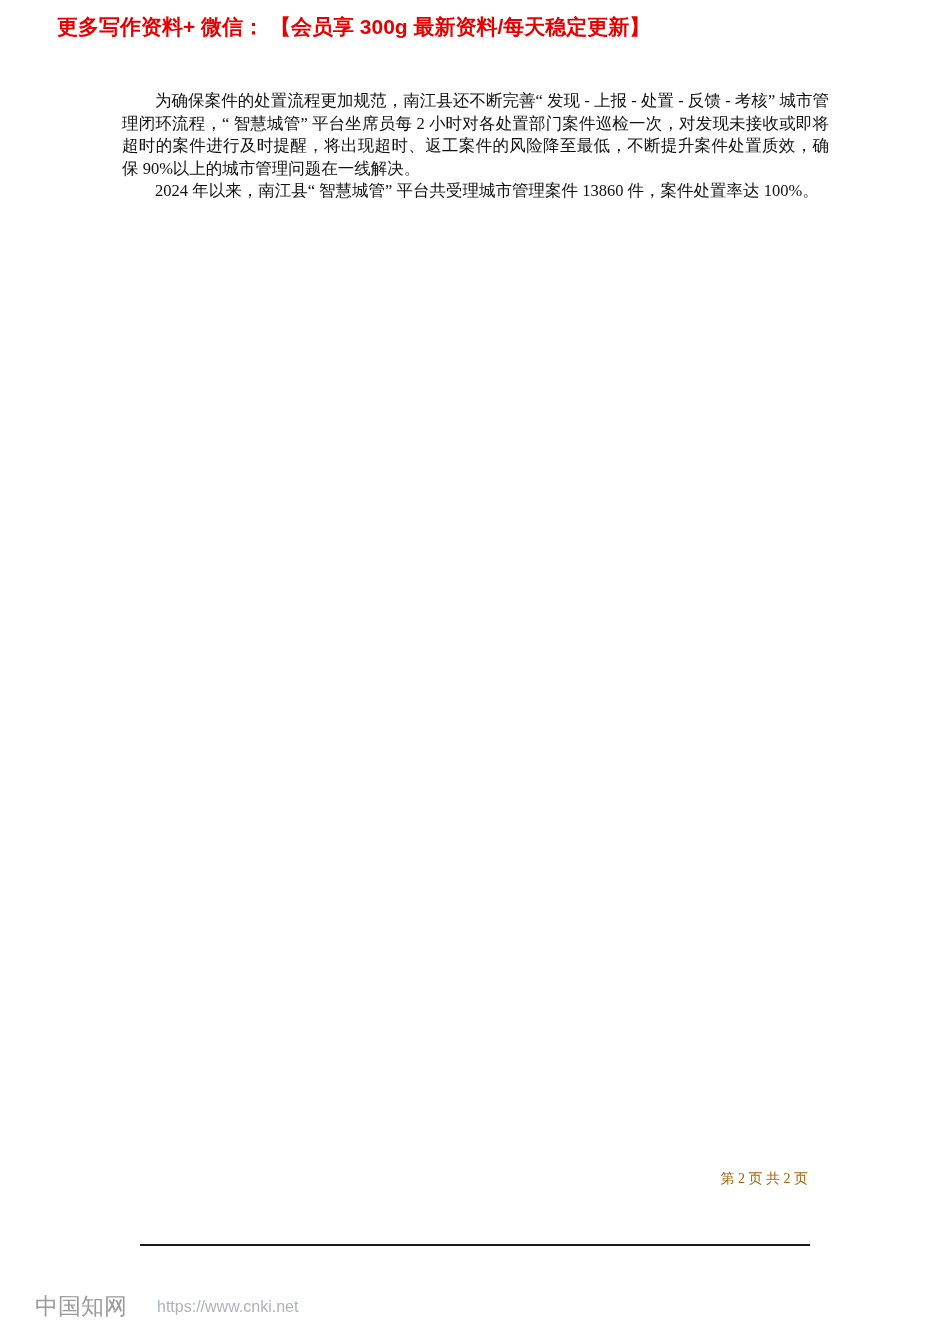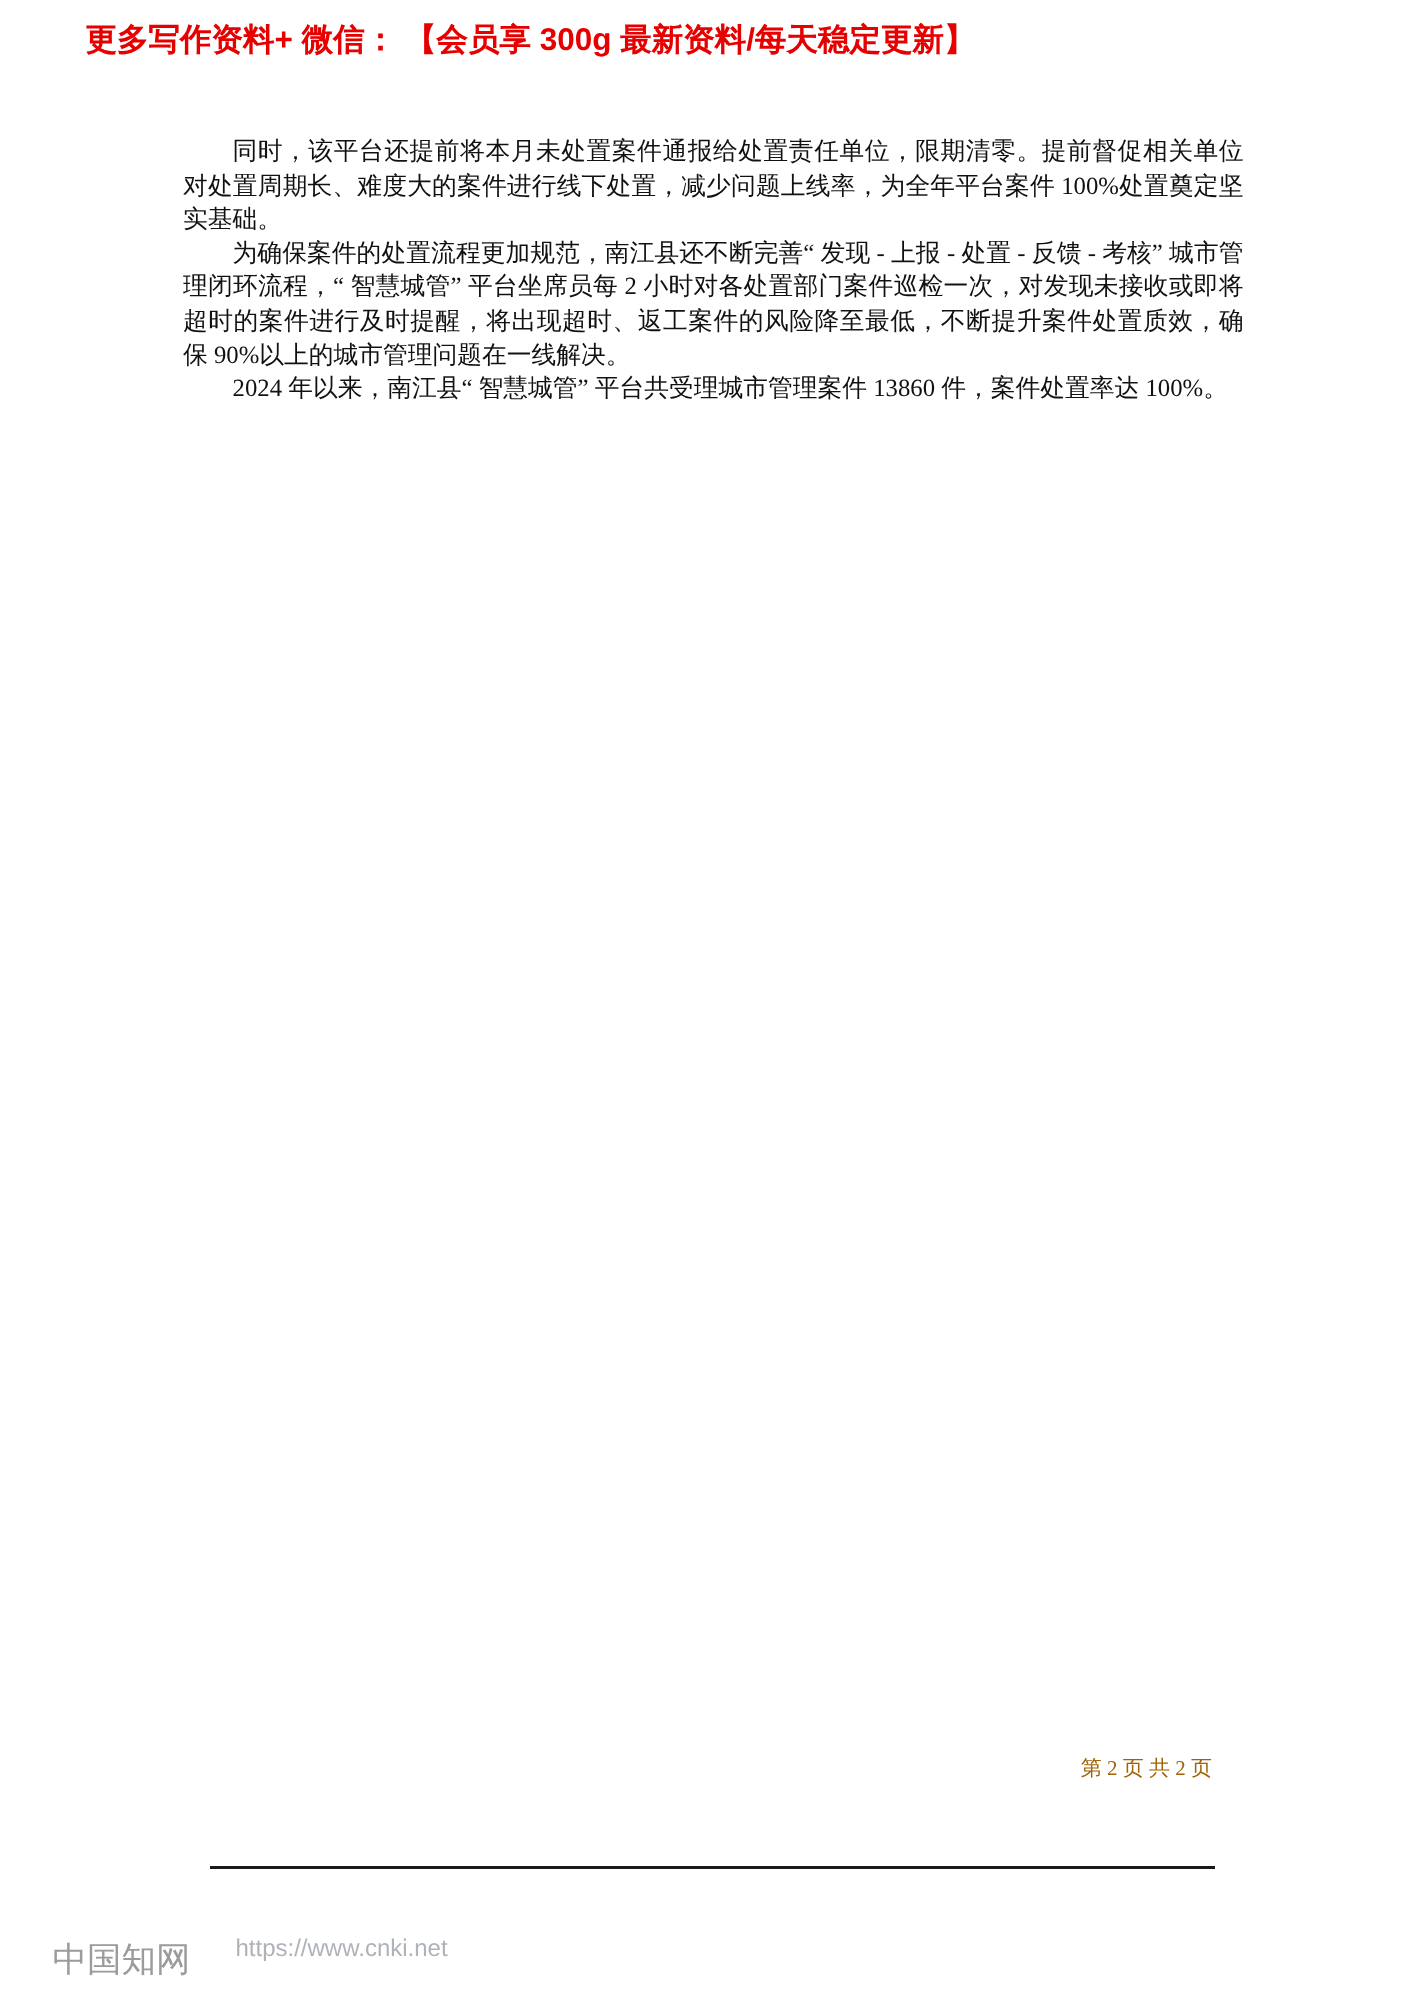--- a/index.html
+++ b/index.html
@@ -49,21 +49,21 @@
     top: 1244px;
     width: 670px;
     height: 2px;
     background: #1a1a1a;
   }
   .watermark {
     position: absolute;
     left: 35px;
     top: 1291px;
     display: flex;
-    align-items: flex-start;
+    align-items: center;
     gap: 30px;
     white-space: nowrap;
   }
   .watermark .site-name {
     font-family: "Liberation Sans", "DejaVu Sans", sans-serif;
     font-size: 23px;
     color: #9b9b9b;
   }
   .watermark .site-url {
     font-family: "Liberation Sans", "DejaVu Sans", sans-serif;
@@ -71,21 +71,20 @@
     color: #aeb3b9;
     text-decoration: none;
   }
 </style>
 </head>
 <body>
 
 <div class="promo-header">更多写作资料+ 微信： 【会员享 300g 最新资料/每天稳定更新】</div>
 
 <div class="doc-body">
-  <p class="indent">同时，该平台还提前将本月未处置案件通报给处置责任单位，限期清零。提前督促相关单位对处置周期长、难度大的案件进行线下处置，减少问题上线率，为全年平台案件 100%处置奠定坚实基础。</p>
   <p class="indent">为确保案件的处置流程更加规范，南江县还不断完善“ 发现 - 上报 - 处置 - 反馈 - 考核” 城市管理闭环流程，“ 智慧城管” 平台坐席员每 2 小时对各处置部门案件巡检一次，对发现未接收或即将超时的案件进行及时提醒，将出现超时、返工案件的风险降至最低，不断提升案件处置质效，确保 90%以上的城市管理问题在一线解决。</p>
   <p class="indent">2024 年以来，南江县“ 智慧城管” 平台共受理城市管理案件 13860 件，案件处置率达 100%。</p>
 </div>
 
 <div class="page-indicator">第 2 页 共 2 页</div>
 
 <div class="footer-rule"></div>
 
 <div class="watermark">
   <span class="site-name">中国知网</span>

